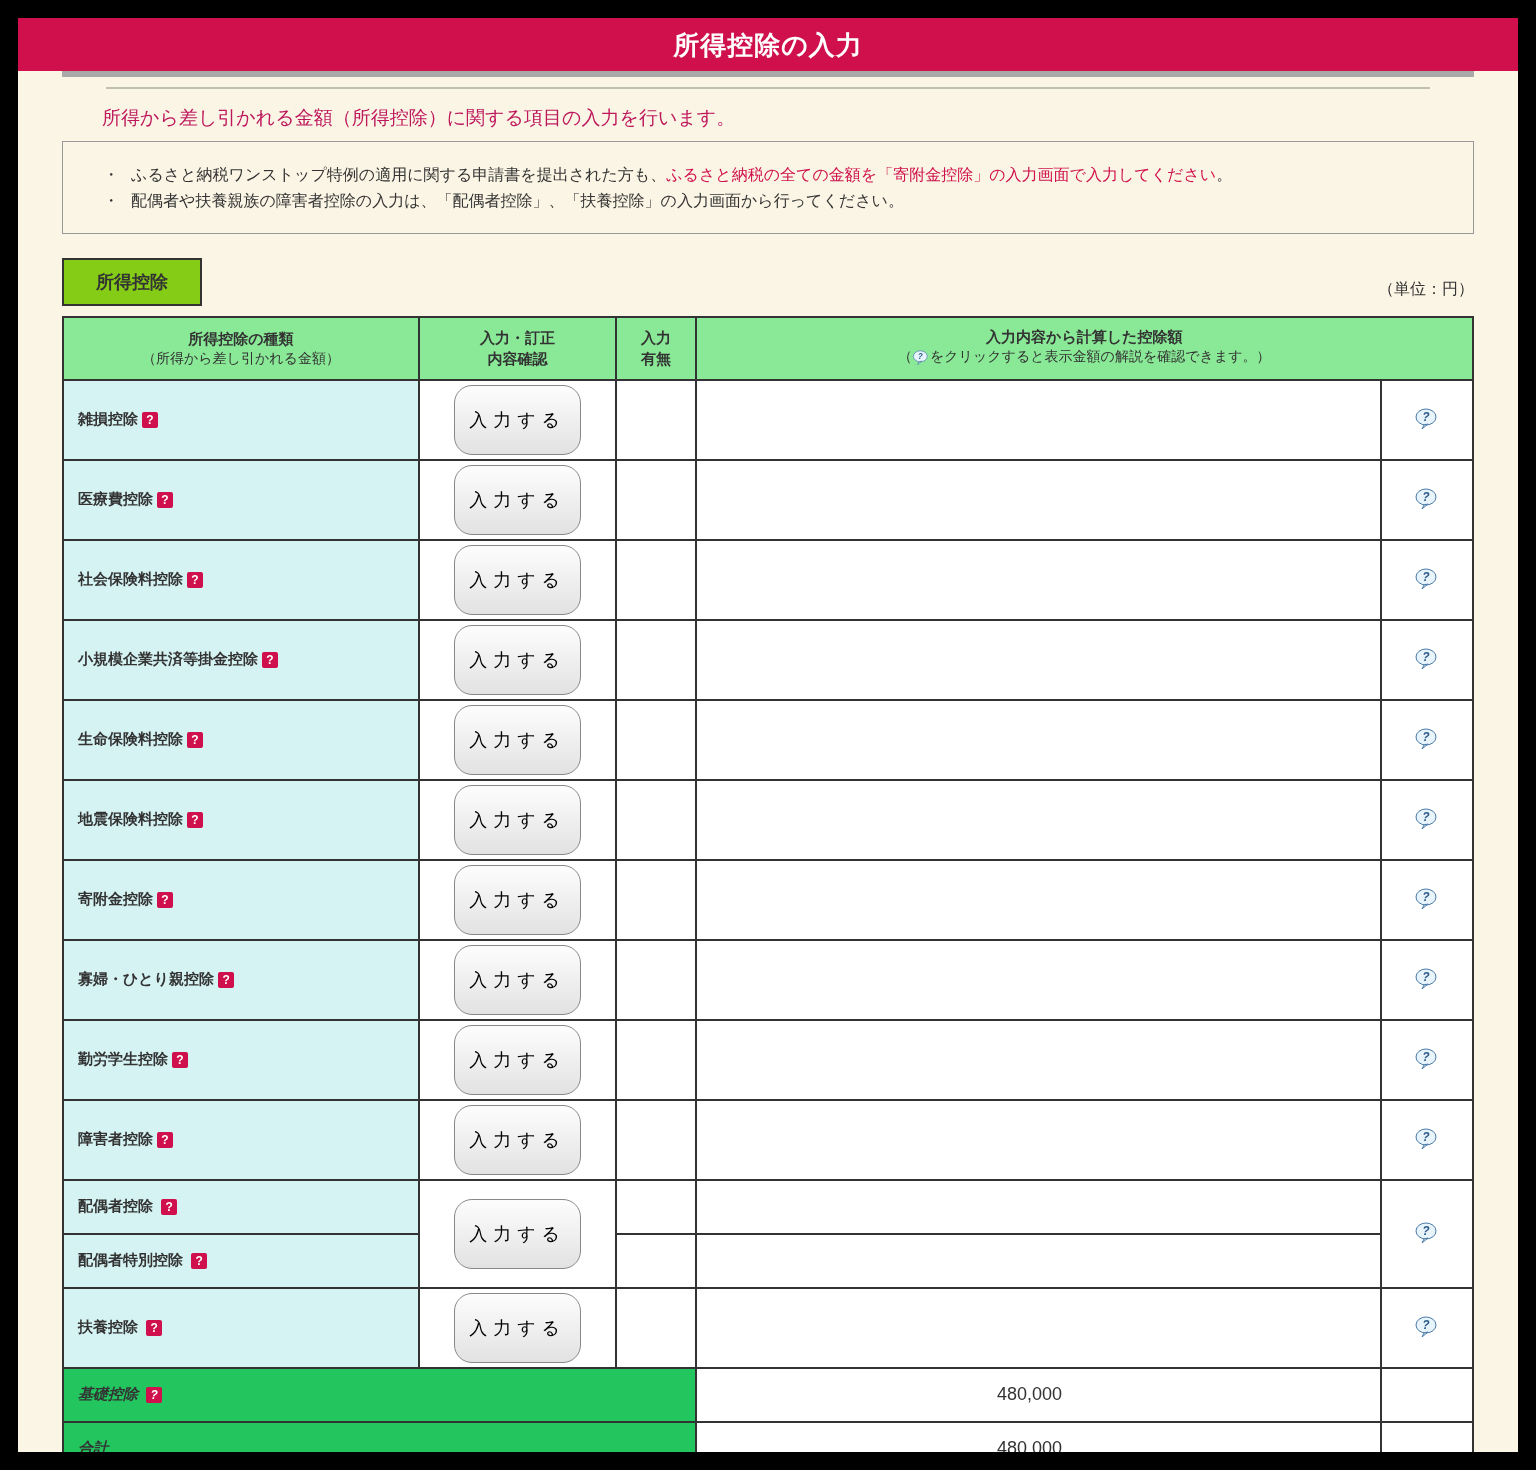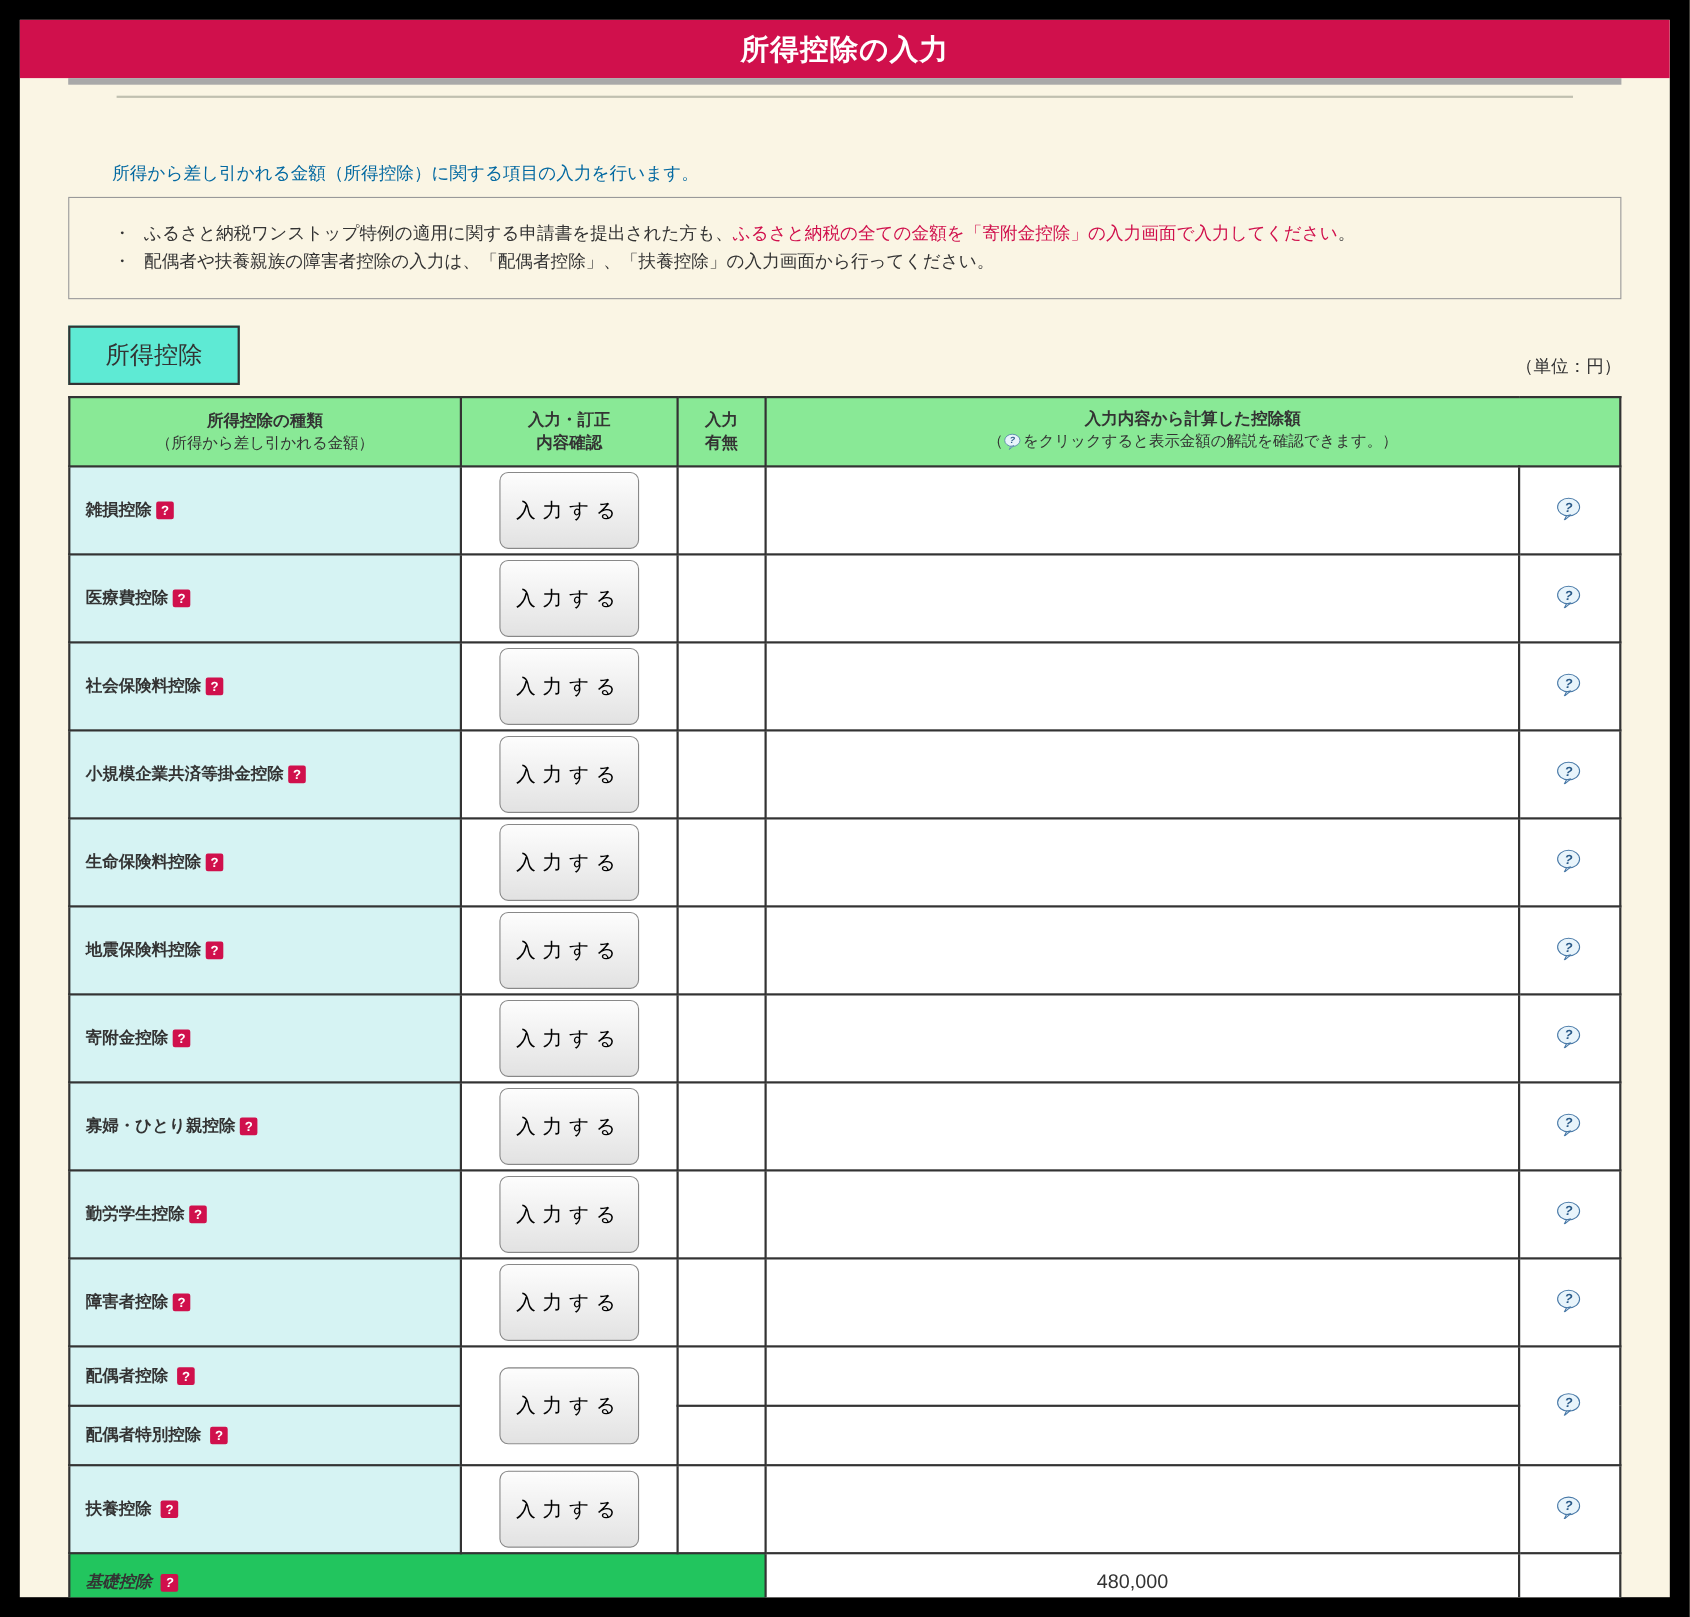--- a/index.html
+++ b/index.html
@@ -38,24 +38,23 @@
   }
   .divider-thin {
     height: 2px;
     background: #c0c0b0;
     margin: 10px 44px 0 44px;
   }
   .inner {
     margin: 0 44px;
   }
   .intro {
-    font-size: 16px;
-    color: #0369a1;
+    font-size: 19px;
+    color: #be185d;
     padding: 16px 20px 10px 40px;
-    margin-top: 43px;
   }
   .notice-box {
     border: 1px solid #999;
     background: #faf5e4;
     margin: 0 0 24px 0;
     padding: 8px 20px 8px 28px;
     font-size: 16px;
     line-height: 1.6;
   }
   .notice-box ul {
@@ -75,23 +74,24 @@
   }
   .red-text { color: #d0104c; }
   .top-row {
     display: flex;
     justify-content: space-between;
     align-items: flex-end;
     margin-bottom: 10px;
   }
   .tab {
     border: 2px solid #333;
-    background: #5eead4;
+    background: #84cc16;
     padding: 10px 32px;
-    font-size: 22px;
+    font-size: 18px;
+    font-weight: bold;
   }
   .unit {
     font-size: 16px;
     padding-bottom: 6px;
   }
   table.deduction {
     width: 100%;
     border-collapse: collapse;
   }
   table.deduction th,
@@ -166,21 +166,21 @@
   .help-q svg { display: block; }
 
   .input-btn {
     display: inline-block;
     min-width: 110px;
     padding: 22px 14px;
     font-size: 18px;
     letter-spacing: 6px;
     background: linear-gradient(#fdfdfd, #e2e2e2);
     border: 1px solid #888;
-    border-radius: 8px;
+    border-radius: 18px;
     cursor: pointer;
     font-family: Liberation Sans, sans-serif;
   }
 
   .th-q-inline {
     display: inline-block;
     vertical-align: -4px;
   }
 </style>
 </head>

